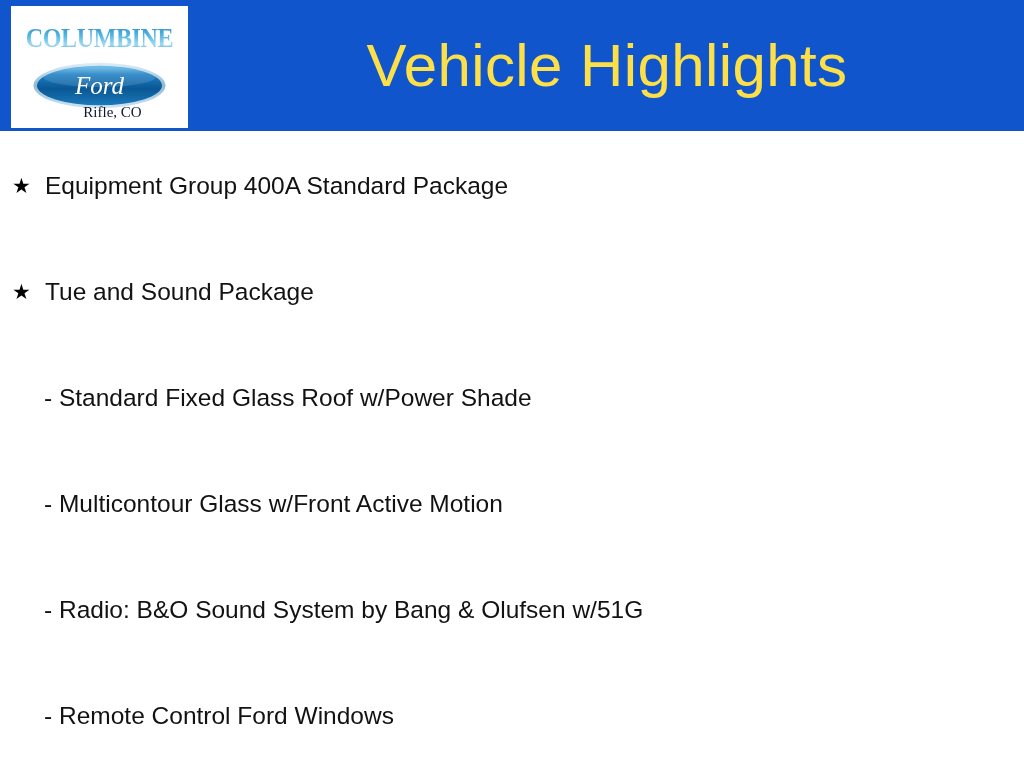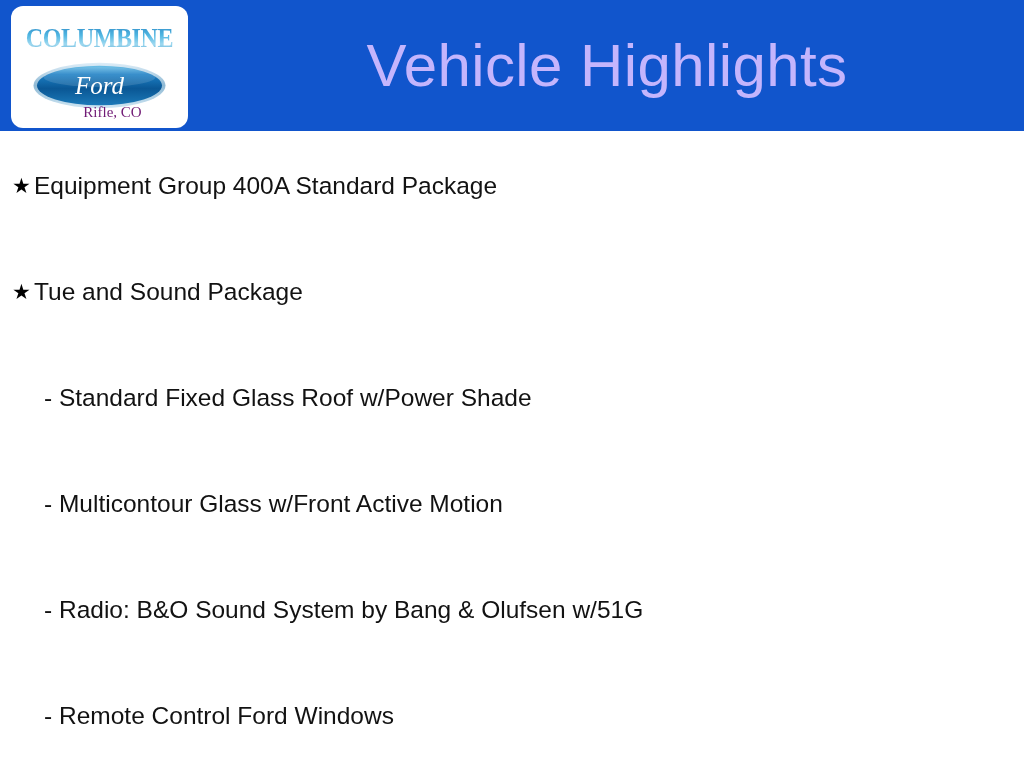--- a/index.html
+++ b/index.html
@@ -28,21 +28,20 @@
 
   
   #dealer-logo {
     position: absolute;
     left: 11px;
     top: 6px;
     width: 177px;
     height: 122px;
     background: #ffffff;
     overflow: hidden;
-    border-radius: 12px;
   }
   #logo-wordmark {
     position: absolute;
     left: 0;
     top: 18px;
     width: 177px;
     text-align: center;
     font-family: "Liberation Serif", serif;
     font-weight: bold;
     font-size: 28px;
@@ -64,33 +63,33 @@
   }
   #logo-city {
     position: absolute;
     left: 0;
     top: 98px;
     width: 203px;
     text-align: center;
     font-family: "Liberation Serif", serif;
     font-size: 15px;
     line-height: 17px;
-    color: #701a75;
+    color: #0f172a;
   }
 
   
   #slide-title {
     position: absolute;
     left: 190px;
     top: 22px;
     width: 834px;
     height: 88px;
     line-height: 88px;
     text-align: center;
-    color: #c4b5fd;
+    color: #fde047;
     font-size: 60px;
     font-weight: 400;
     letter-spacing: 0.4px;
     white-space: nowrap;
   }
 
   
   #slide-body {
     position: absolute;
     left: 0;
@@ -117,21 +116,21 @@
   .star-icon {
     display: inline-block;
     width: 22px;
     min-width: 22px;
     font-size: 21px;
     line-height: 24px;
     color: #000000;
     text-align: left;
   }
   .bullet-text { display: inline-block; }
-  .level-1 .bullet-text { margin-left: 0; text-align: right; }
+  .level-1 .bullet-text { margin-left: 11px; text-align: right; }
 
   
   #row-0 { top: 35px; }
   #row-1 { top: 141px; }
   #row-2 { top: 247px; }
   #row-3 { top: 353px; }
   #row-4 { top: 459px; }
   #row-5 { top: 565px; }
 </style>
 </head>

